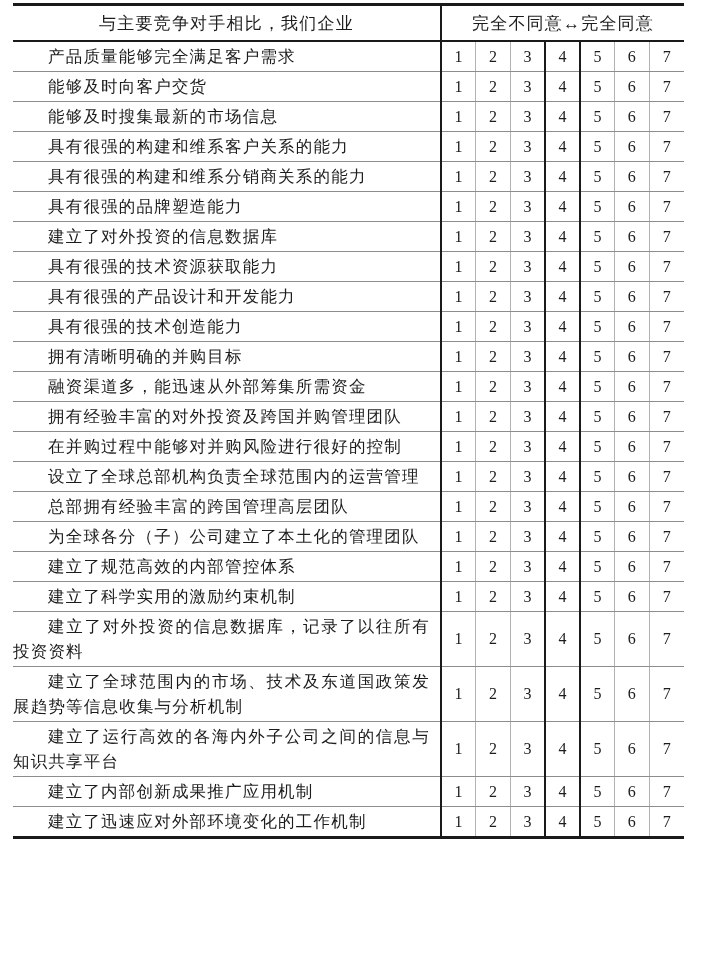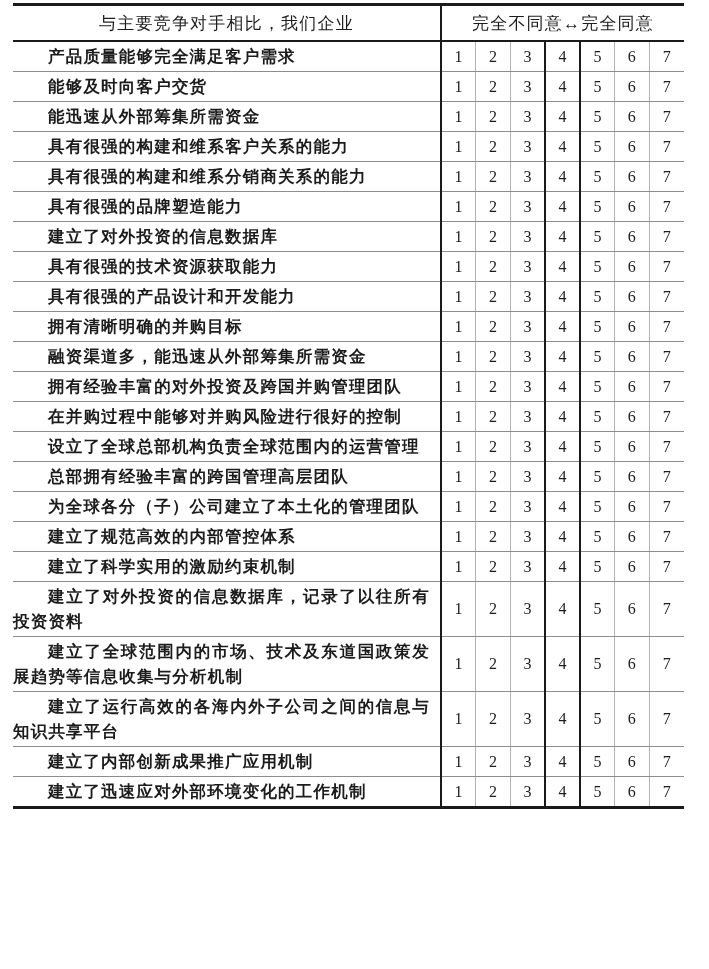--- a/index.html
+++ b/index.html
@@ -32,21 +32,21 @@
     letter-spacing: 1.2px;
     padding: 6px 0 5px 0;
     white-space: nowrap;
   }
   td.shead { border-left: 2px solid #1a1a1a; }
   tbody td {
     border-bottom: 1px solid #8d8d8d;
     vertical-align: middle;
     padding: 2px 0;
   }
-  td.q { padding-right: 10px; font-weight: bold; }
+  td.q { padding-right: 10px; }
   td.q p {
     margin: 0;
     font-size: 16.5px;
     line-height: 25px;
     letter-spacing: 1.2px;
     text-indent: 35px;
     text-align: justify;
   }
   td.r {
     text-align: center;
@@ -100,21 +100,21 @@
     <td class="r r2">2</td>
     <td class="r r3">3</td>
     <td class="r r4">4</td>
     <td class="r r5">5</td>
     <td class="r r6">6</td>
     <td class="r r7">7</td>
   </tr>
 
   <tr>
     <td class="q">
-      <p>能迅速从外部筹集所需资金</p>
+      <p>能够及时搜集最新的市场信息</p>
     </td>
     <td class="r r1">1</td>
     <td class="r r2">2</td>
     <td class="r r3">3</td>
     <td class="r r4">4</td>
     <td class="r r5">5</td>
     <td class="r r6">6</td>
     <td class="r r7">7</td>
   </tr>
 
@@ -191,20 +191,32 @@
     </td>
     <td class="r r1">1</td>
     <td class="r r2">2</td>
     <td class="r r3">3</td>
     <td class="r r4">4</td>
     <td class="r r5">5</td>
     <td class="r r6">6</td>
     <td class="r r7">7</td>
   </tr>
 
+  <tr>
+    <td class="q">
+      <p>具有很强的技术创造能力</p>
+    </td>
+    <td class="r r1">1</td>
+    <td class="r r2">2</td>
+    <td class="r r3">3</td>
+    <td class="r r4">4</td>
+    <td class="r r5">5</td>
+    <td class="r r6">6</td>
+    <td class="r r7">7</td>
+  </tr>
 
   <tr>
     <td class="q">
       <p>拥有清晰明确的并购目标</p>
     </td>
     <td class="r r1">1</td>
     <td class="r r2">2</td>
     <td class="r r3">3</td>
     <td class="r r4">4</td>
     <td class="r r5">5</td>

